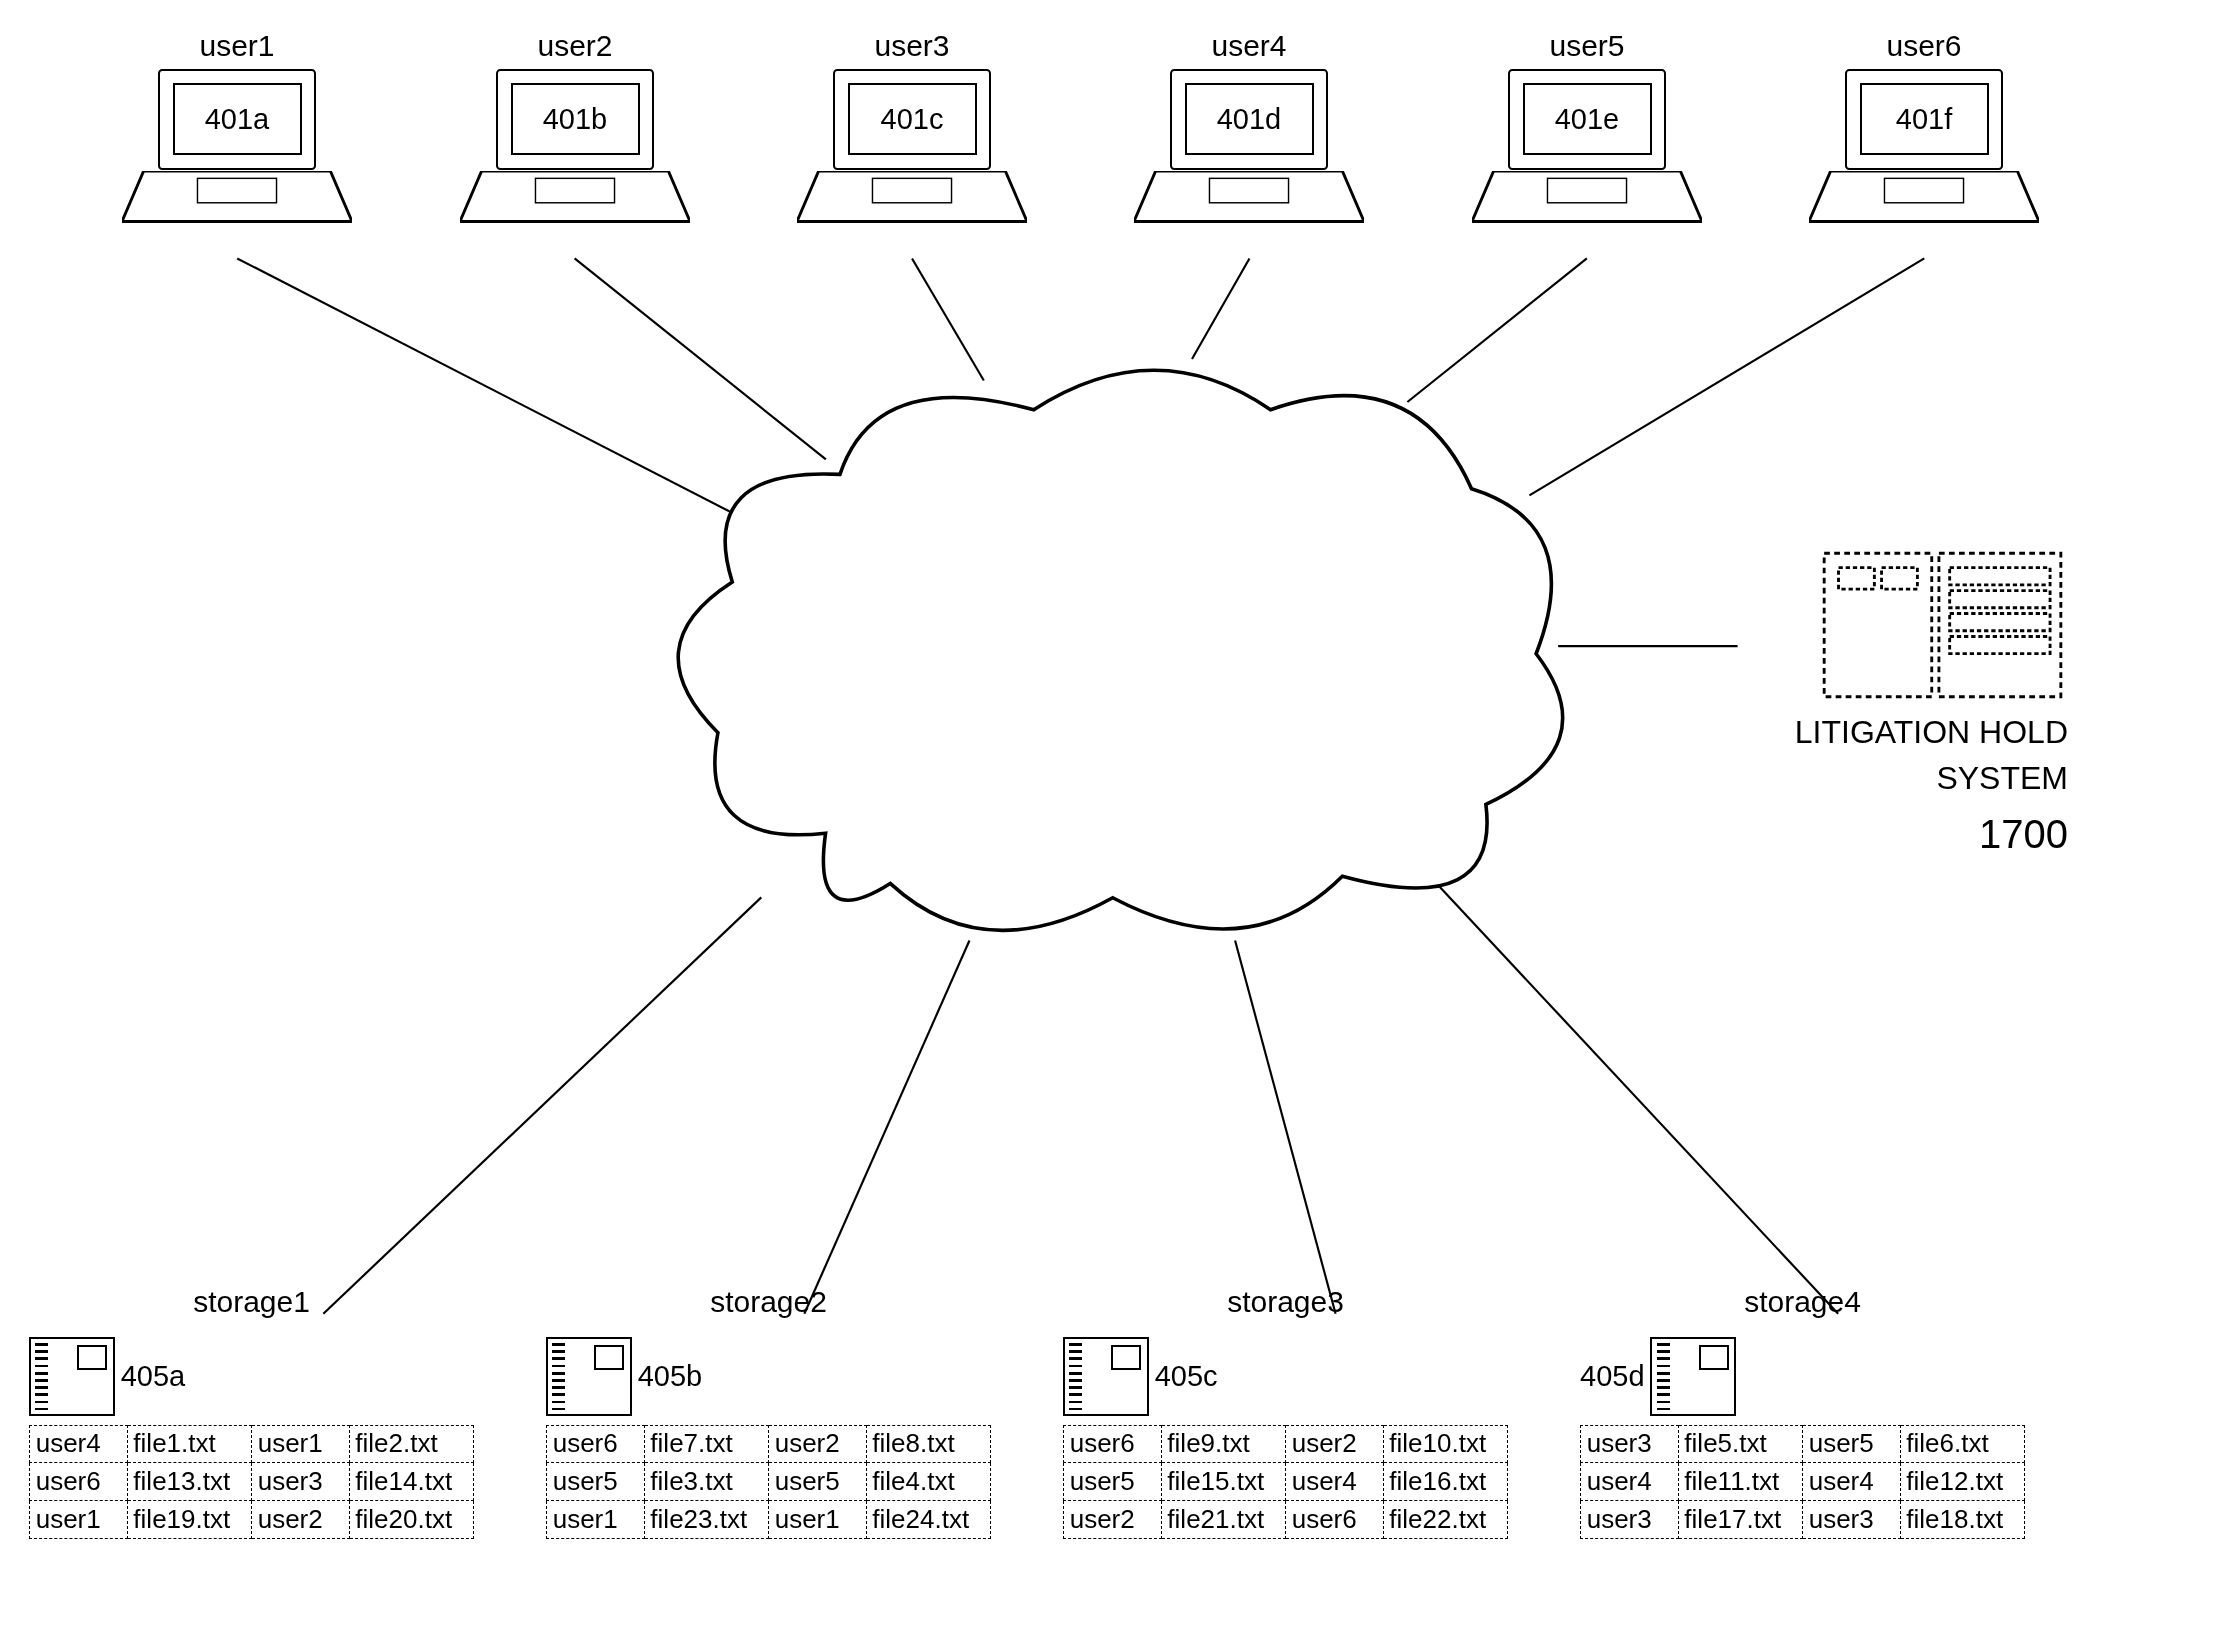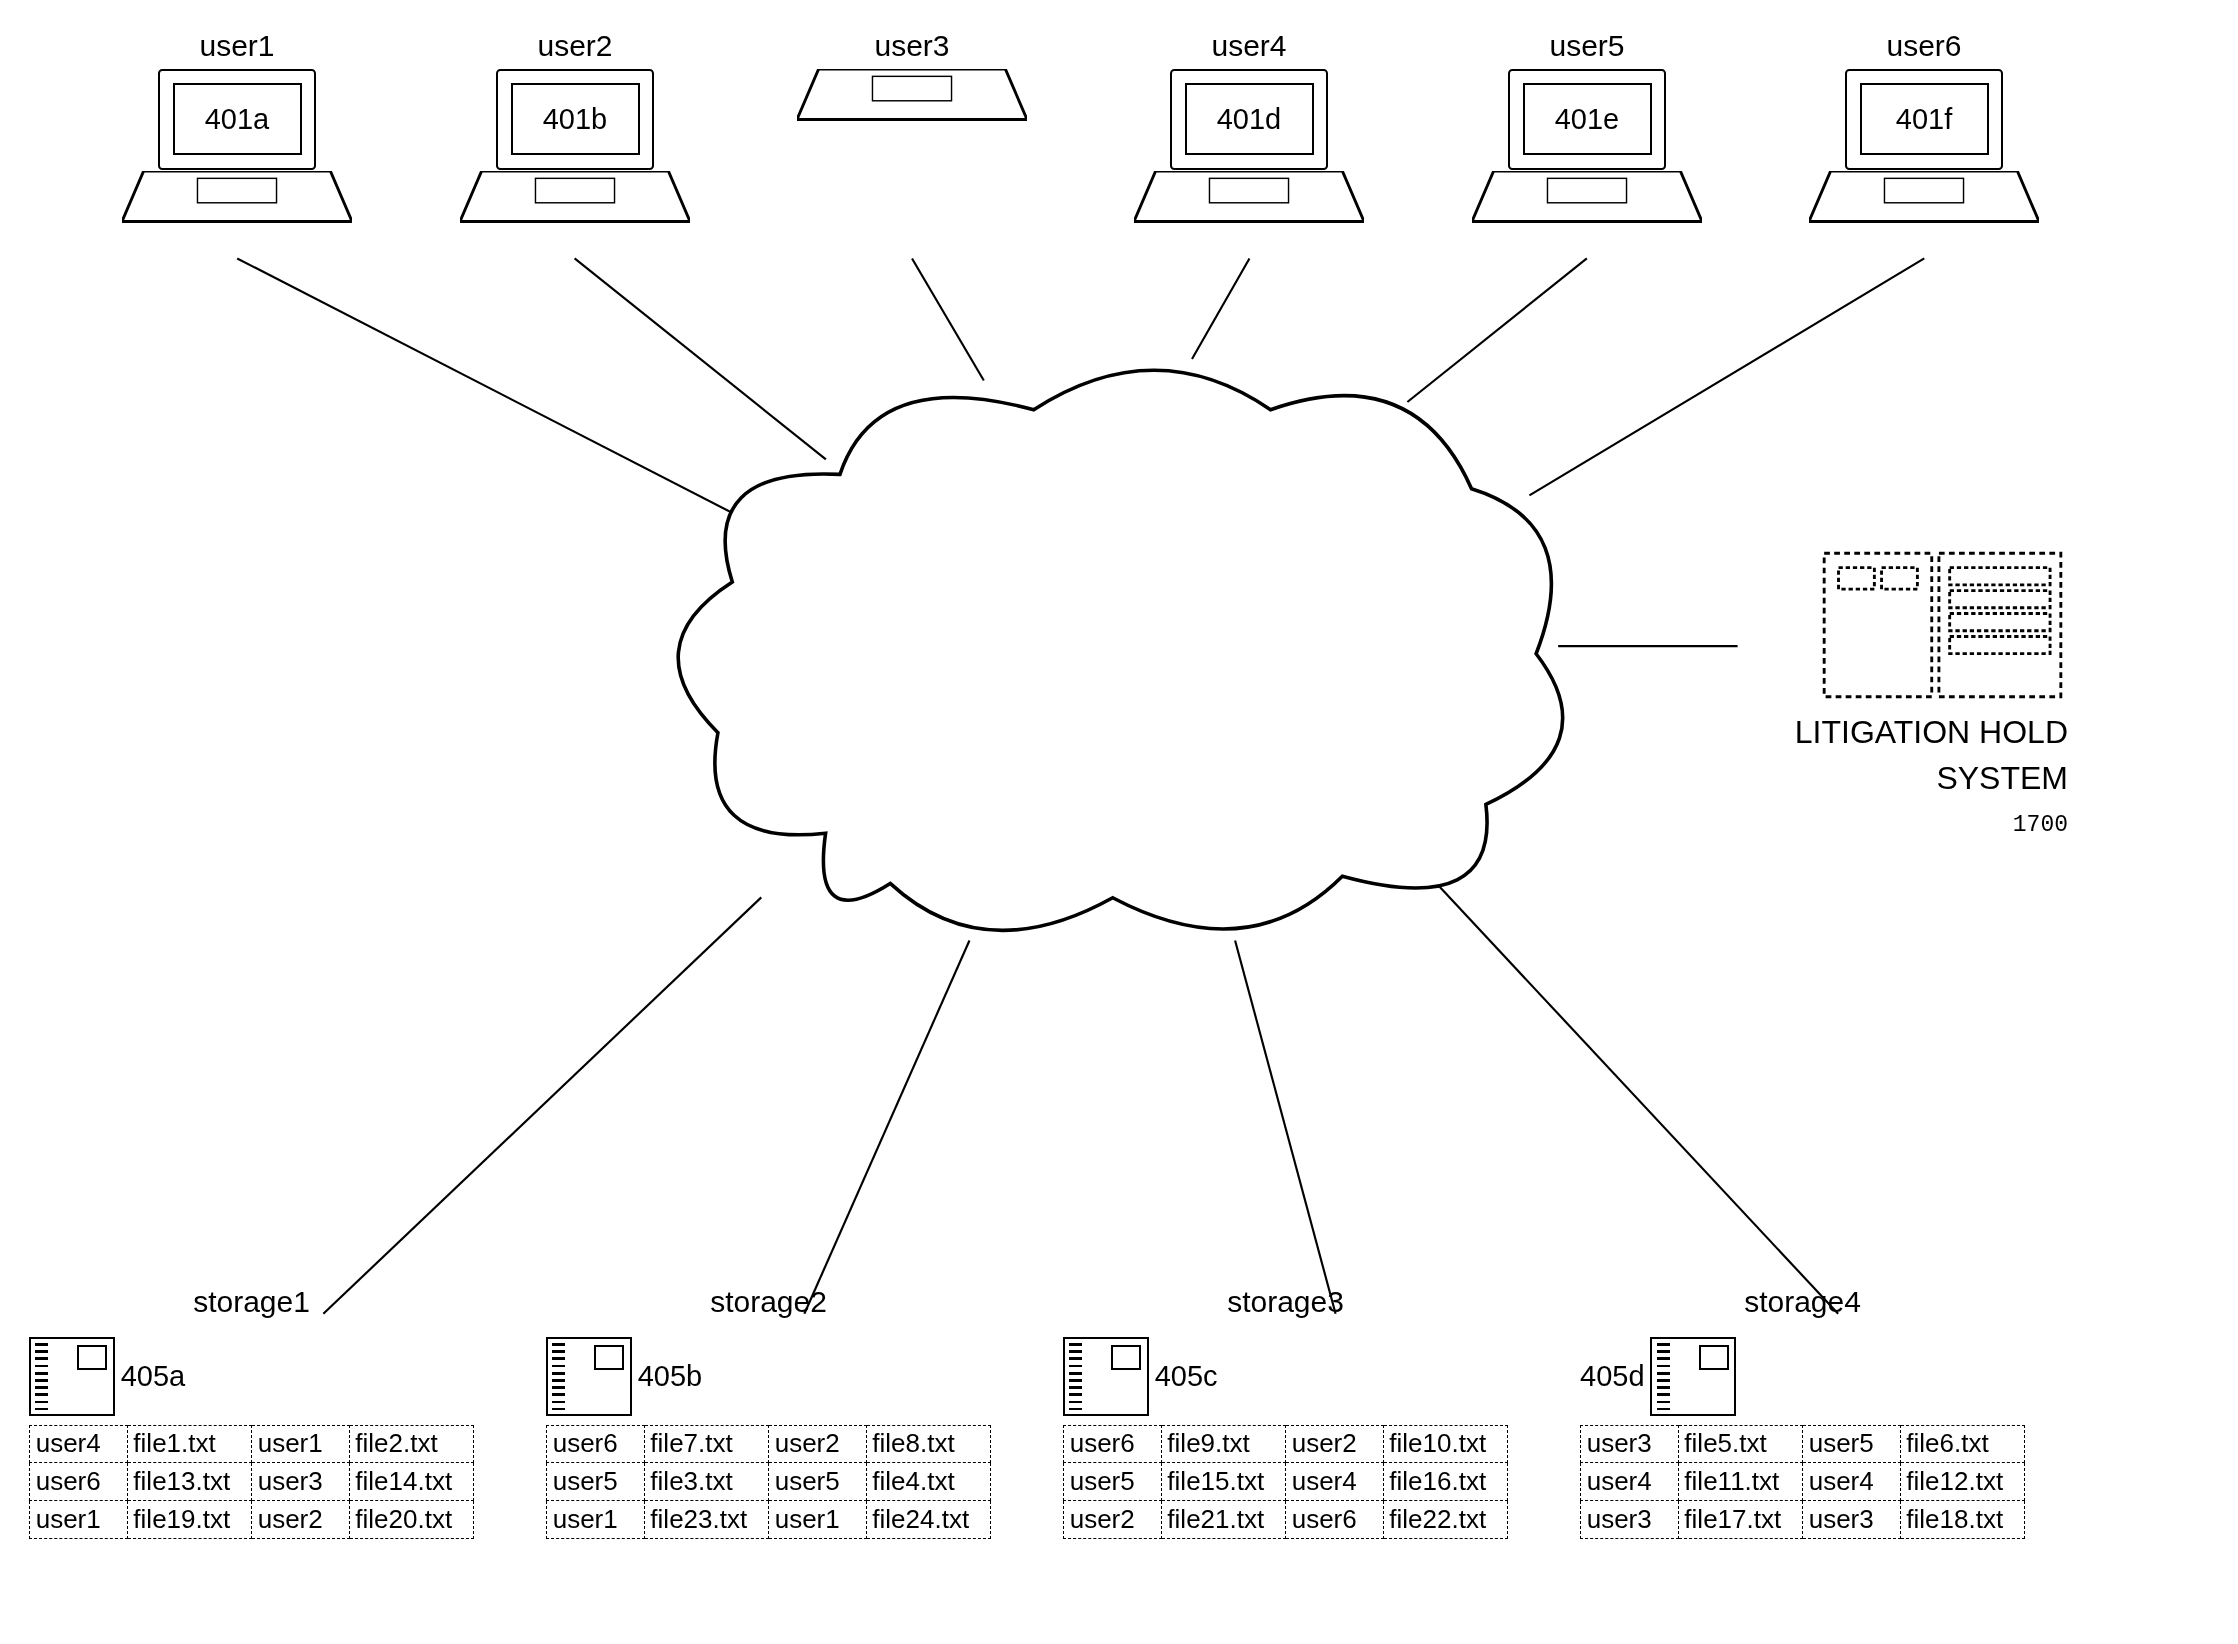--- a/index.html
+++ b/index.html
@@ -73,23 +73,22 @@
     width: 345px;
     text-align: right;
   }
   .server-block svg { width: 251px; height: 158px; }
   .server-block .srv-label {
     font-size: 32px;
     margin-top: 7.2px;
     line-height: 1.2;
   }
   .server-block .srv-ref {
-    font-size: 23px;
+    font-size: 40px;
     margin-top: 14.4px;
-    font-family: Liberation Mono, monospace;
   }
   
   .storage {
     position: absolute;
     width: 445px;
   }
   .storage .st-label {
     font-size: 30px;
     text-align: center;
     margin-bottom: 18px;
@@ -179,20 +178,23 @@
       <div class="inner">401b</div>
     </div>
     <svg width="230" height="65" viewBox="0 0 320 90">
       <polygon points="30,0 290,0 320,70 0,70" fill="#fff" stroke="#000" stroke-width="4"></polygon>
       <rect x="105" y="10" width="110" height="34" fill="none" stroke="#000" stroke-width="2"></rect>
     </svg>
   </div>
 
   <div class="laptop" style="left:797px; top:29px;">
     <div class="label">user3</div>
+    <div class="screen">
+      <div class="inner">401c</div>
+    </div>
     <svg width="230" height="65" viewBox="0 0 320 90">
       <polygon points="30,0 290,0 320,70 0,70" fill="#fff" stroke="#000" stroke-width="4"></polygon>
       <rect x="105" y="10" width="110" height="34" fill="none" stroke="#000" stroke-width="2"></rect>
     </svg>
   </div>
 
   <div class="laptop" style="left:1134px; top:29px;">
     <div class="label">user4</div>
     <div class="screen">
       <div class="inner">401d</div>

